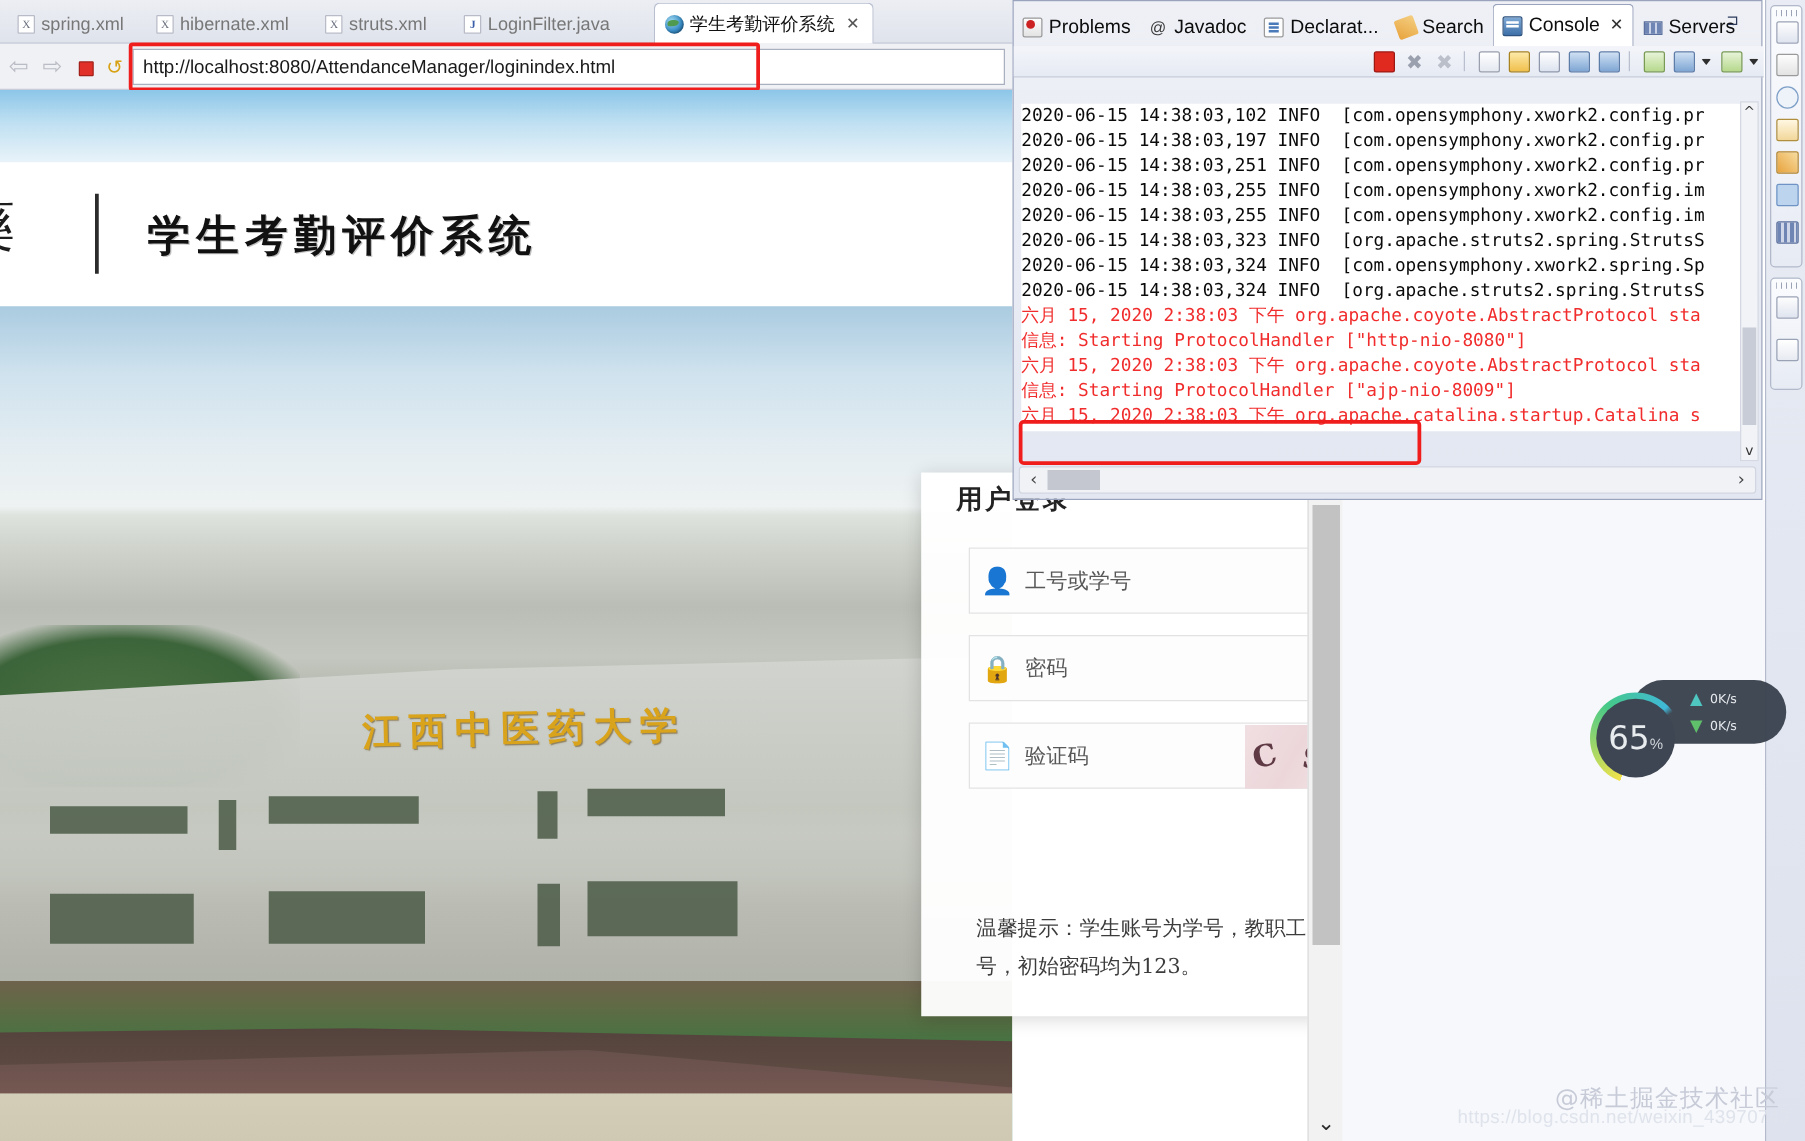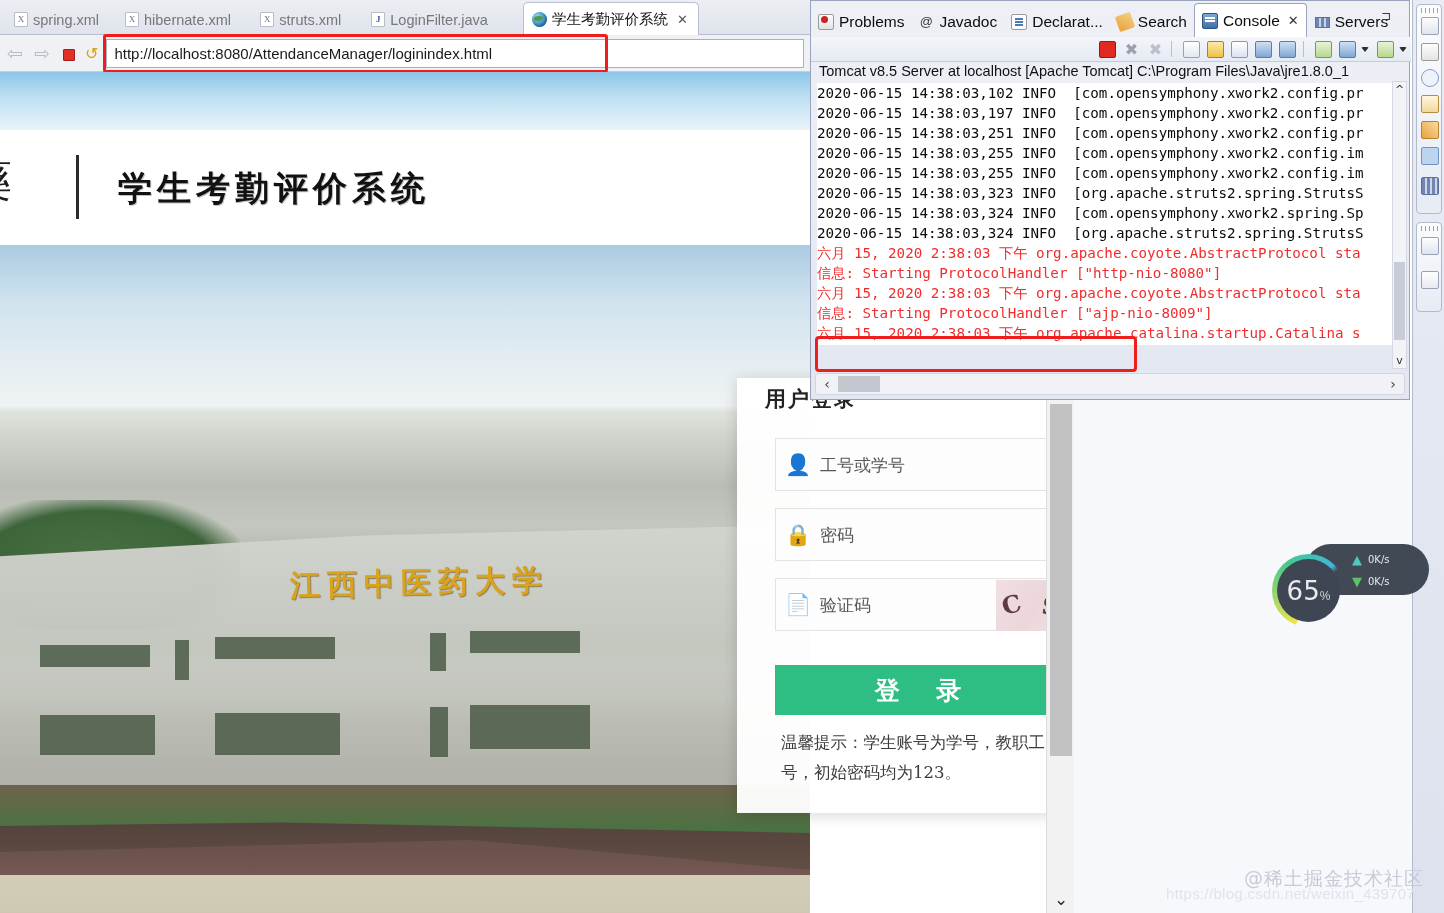--- a/index.html
+++ b/index.html
@@ -534,21 +534,20 @@
 
     <div class="field" id="field-code">
       <span class="ficon">📄</span>
       <input class="finput" placeholder="验证码" style="">
       <span class="captcha">
         <span class="cglyph" style="left:6px;  top:10px; transform:rotate(-14deg);">C</span>
         <span class="cglyph" style="left:46px; top:12px; transform:rotate(9deg);">S</span>
       </span>
     </div>
 
-    <button class="login-btn">登 录</button>
 
     <div class="login-tip">温馨提示：学生账号为学号，教职工号，初始密码均为123。</div>
   </div>
 
   <div id="page-scrollbar">
     <div class="thumb"></div>
     <div class="arrow-dn">⌄</div>
   </div>
 
   <div id="console-panel">
@@ -592,21 +591,20 @@
       <span class="ctool t-mon" style="left:444px;"></span>
       <span class="ctool t-mon" style="left:468px;"></span>
       <span class="ctool sep" style="left:492px;"></span>
       <span class="ctool t-new" style="left:504px;"></span>
       <span class="ctool t-mon" style="left:528px;"></span>
       <span class="ctool t-caret" style="left:550px;"></span>
       <span class="ctool t-new" style="left:566px;"></span>
       <span class="ctool t-caret" style="left:588px;"></span>
     </div>
 
-    <div class="console-title">Tomcat v8.5 Server at localhost [Apache Tomcat] C:\Program Files\Java\jre1.8.0_1</div>
 
     <div id="console-log"><div class="ln info">2020-06-15 14:38:03,102 INFO  [com.opensymphony.xwork2.config.pr</div><div class="ln info">2020-06-15 14:38:03,197 INFO  [com.opensymphony.xwork2.config.pr</div><div class="ln info">2020-06-15 14:38:03,251 INFO  [com.opensymphony.xwork2.config.pr</div><div class="ln info">2020-06-15 14:38:03,255 INFO  [com.opensymphony.xwork2.config.im</div><div class="ln info">2020-06-15 14:38:03,255 INFO  [com.opensymphony.xwork2.config.im</div><div class="ln info">2020-06-15 14:38:03,323 INFO  [org.apache.struts2.spring.StrutsS</div><div class="ln info">2020-06-15 14:38:03,324 INFO  [com.opensymphony.xwork2.spring.Sp</div><div class="ln info">2020-06-15 14:38:03,324 INFO  [org.apache.struts2.spring.StrutsS</div><div class="ln err">六月 15, 2020 2:38:03 下午 org.apache.coyote.AbstractProtocol sta</div><div class="ln err">信息: Starting ProtocolHandler ["http-nio-8080"]</div><div class="ln err">六月 15, 2020 2:38:03 下午 org.apache.coyote.AbstractProtocol sta</div><div class="ln err">信息: Starting ProtocolHandler ["ajp-nio-8009"]</div><div class="ln err">六月 15, 2020 2:38:03 下午 org.apache.catalina.startup.Catalina s</div><div class="ln err">信息: Server startup in 5956 ms</div></div>
     <div class="log-highlight"></div>
 
     <div class="cvscroll">
       <span class="up">^</span>
       <span class="cthumb"></span>
       <span class="dn">v</span>
     </div>
 

